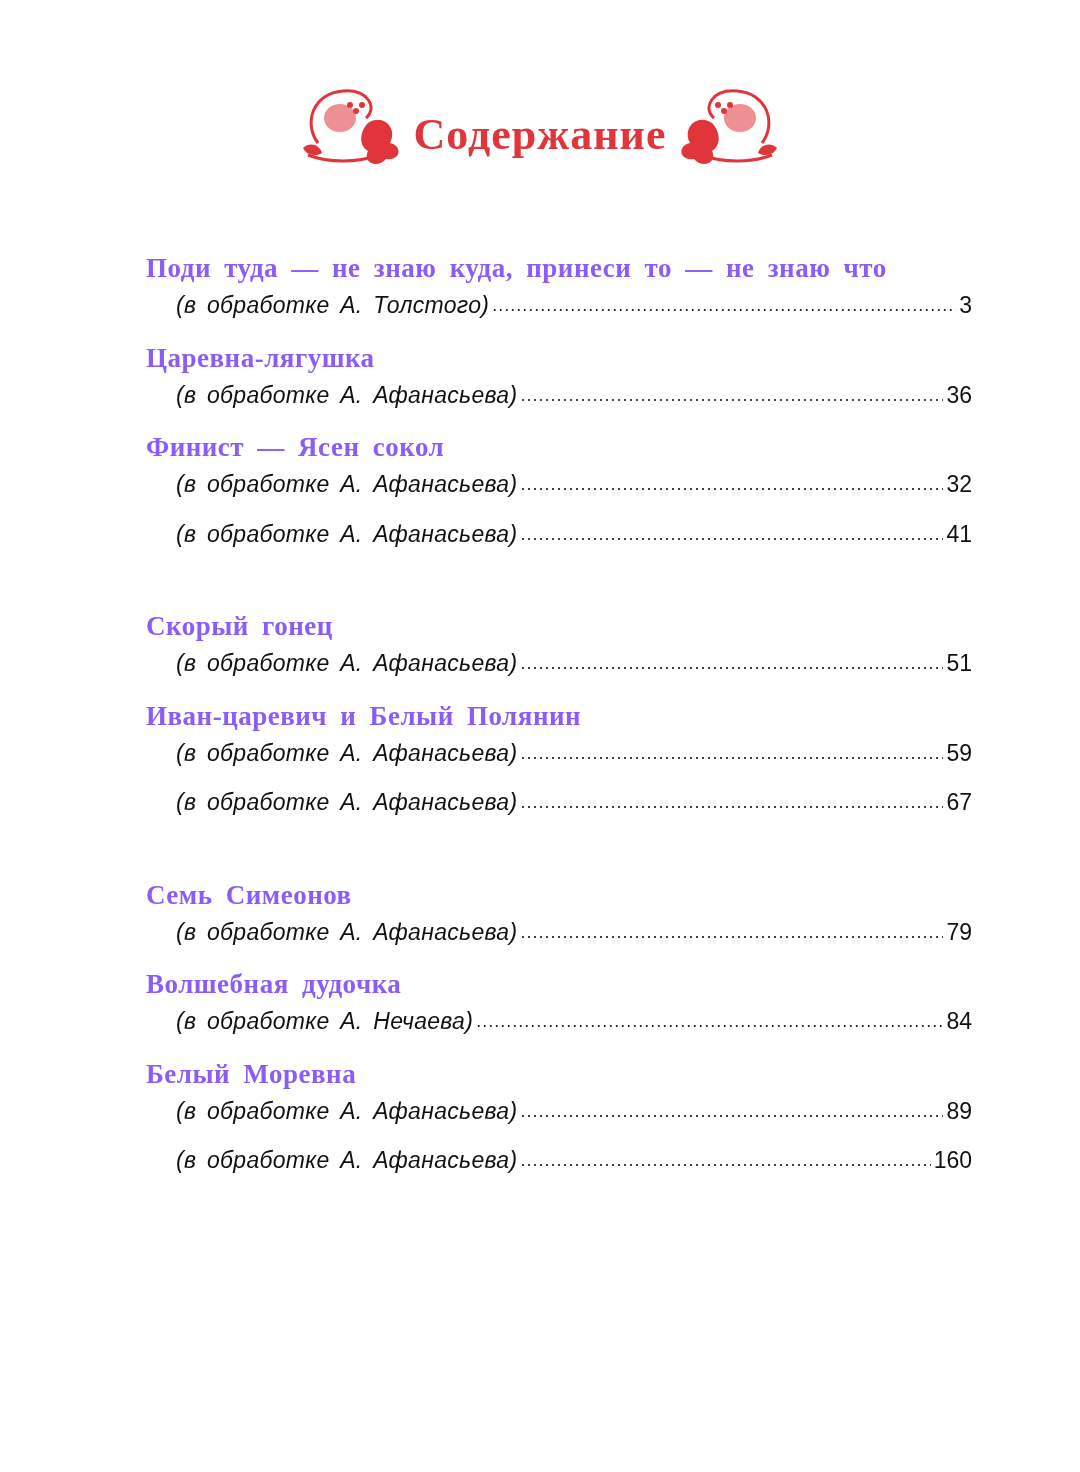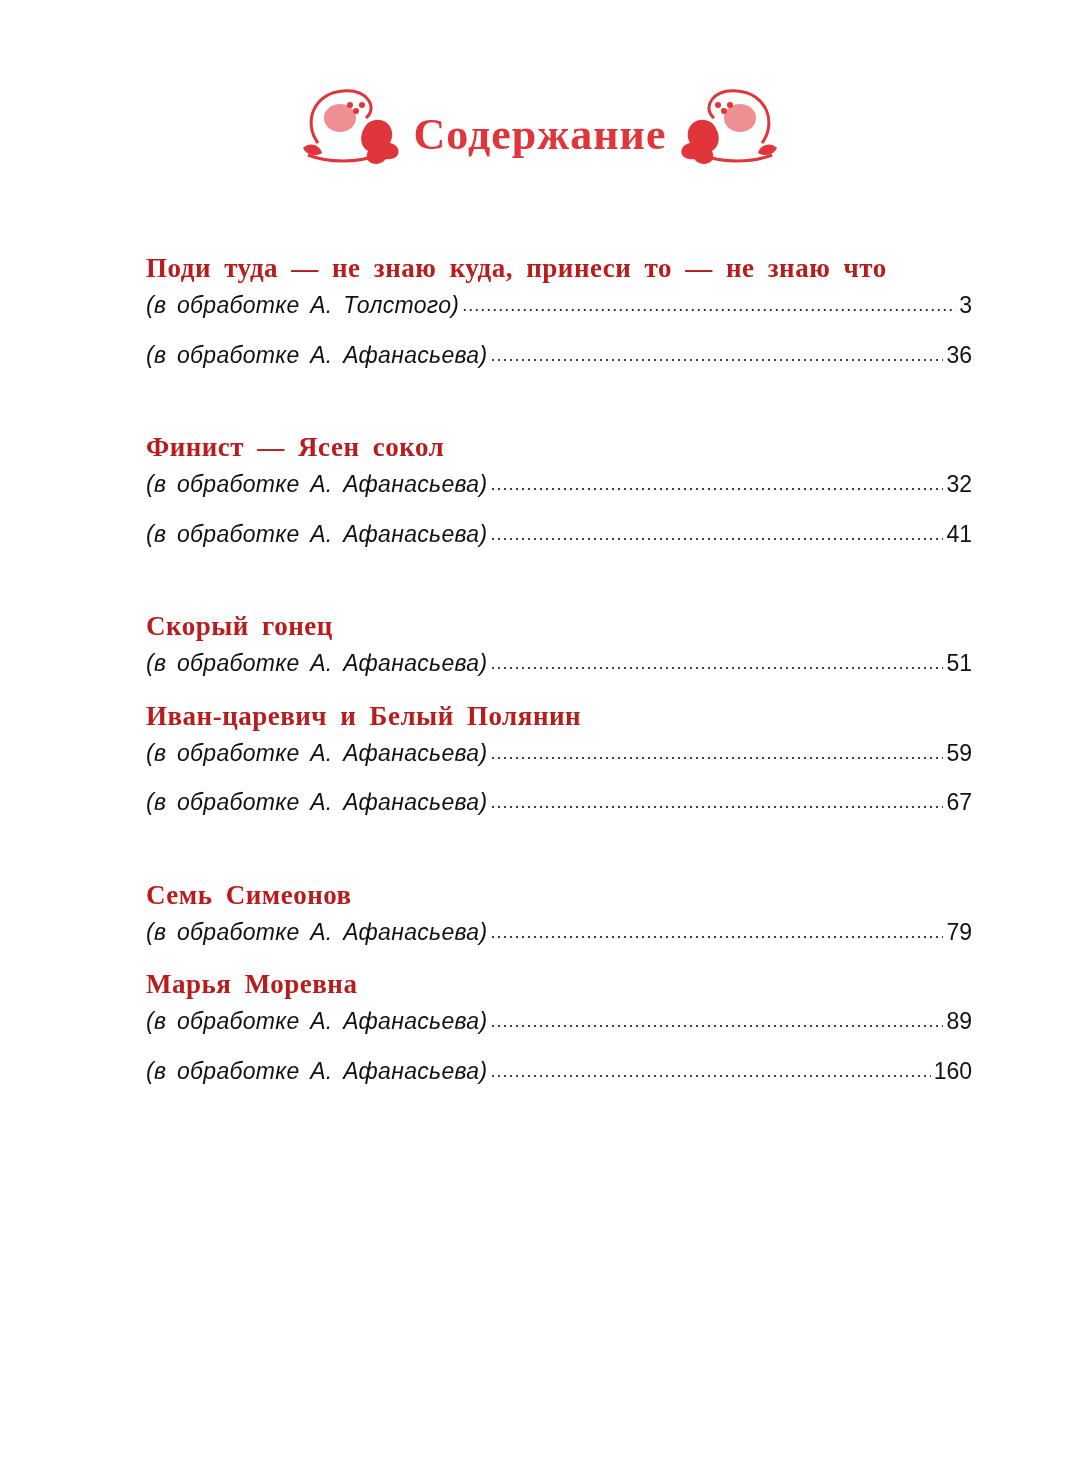--- a/index.html
+++ b/index.html
@@ -14,27 +14,27 @@
       font-family: "Liberation Serif", "DejaVu Serif", serif;
       font-size: 44px; font-weight: bold; color: #e0353a;
       letter-spacing: 1px; margin-top: 12px;
     }
     .toc {
       position: absolute; top: 248px; left: 146px; width: 826px;
     }
     .entry { height: 89.5px; }
     .entry-title {
       font-family: "Liberation Serif", "DejaVu Serif", serif;
-      font-weight: bold; font-size: 27px; color: #b91c1c; line-height: 40px;
+      font-weight: bold; font-size: 27px; color: #8b5cf6; line-height: 40px;
       letter-spacing: 0.5px; word-spacing: 6px; white-space: nowrap;
     }
     .entry-line {
       display: flex; align-items: flex-end; line-height: 34px;
       font-family: "Liberation Sans", "DejaVu Sans", sans-serif;
-      font-size: 23px; color: #111;
+      font-size: 23px; color: #111; margin-left: 30px;
     }
     .entry-sub { font-style: italic; white-space: nowrap; letter-spacing: 0.3px; word-spacing: 4px; }
     .leader {
       flex: 1; overflow: hidden; white-space: nowrap; margin: 0 3px;
       font-size: 18px; letter-spacing: 2px; color: #222;
     }
     .leader::before { content: ". . . . . . . . . . . . . . . . . . . . . . . . . . . . . . . . . . . . . . . . . . . . . . . . . . . . . . . . . . . . . . . . . . . . . . . . . . . . . . . . . . . . . . . . . . . . . . . . . . . . . ."; letter-spacing: -2px; }
     .page-num { white-space: nowrap; }
   </style>
 </head>
@@ -75,20 +75,21 @@
 <div class="toc">
   <div class="entry">
     <div class="entry-title">Поди туда — не знаю куда, принеси то — не знаю что</div>
     <div class="entry-line">
         <span class="entry-sub">(в обработке А. Толстого)</span>
         <span class="leader"></span>
         <span class="page-num">3</span>
       </div>
   </div>
   <div class="entry">
+    <div class="entry-title">Царевна-лягушка</div>
     <div class="entry-line">
         <span class="entry-sub">(в обработке А. Афанасьева)</span>
         <span class="leader"></span>
         <span class="page-num">36</span>
       </div>
   </div>
   <div class="entry">
     <div class="entry-title">Финист — Ясен сокол</div>
     <div class="entry-line">
         <span class="entry-sub">(в обработке А. Афанасьева)</span>
@@ -128,21 +129,29 @@
   </div>
   <div class="entry">
     <div class="entry-title">Семь Симеонов</div>
     <div class="entry-line">
         <span class="entry-sub">(в обработке А. Афанасьева)</span>
         <span class="leader"></span>
         <span class="page-num">79</span>
       </div>
   </div>
   <div class="entry">
-    <div class="entry-title">Марья Моревна</div>
+    <div class="entry-title">Волшебная дудочка</div>
+    <div class="entry-line">
+        <span class="entry-sub">(в обработке А. Нечаева)</span>
+        <span class="leader"></span>
+        <span class="page-num">84</span>
+      </div>
+  </div>
+  <div class="entry">
+    <div class="entry-title">Белый Моревна</div>
     <div class="entry-line">
         <span class="entry-sub">(в обработке А. Афанасьева)</span>
         <span class="leader"></span>
         <span class="page-num">89</span>
       </div>
   </div>
   <div class="entry">
     <div class="entry-line">
         <span class="entry-sub">(в обработке А. Афанасьева)</span>
         <span class="leader"></span>

